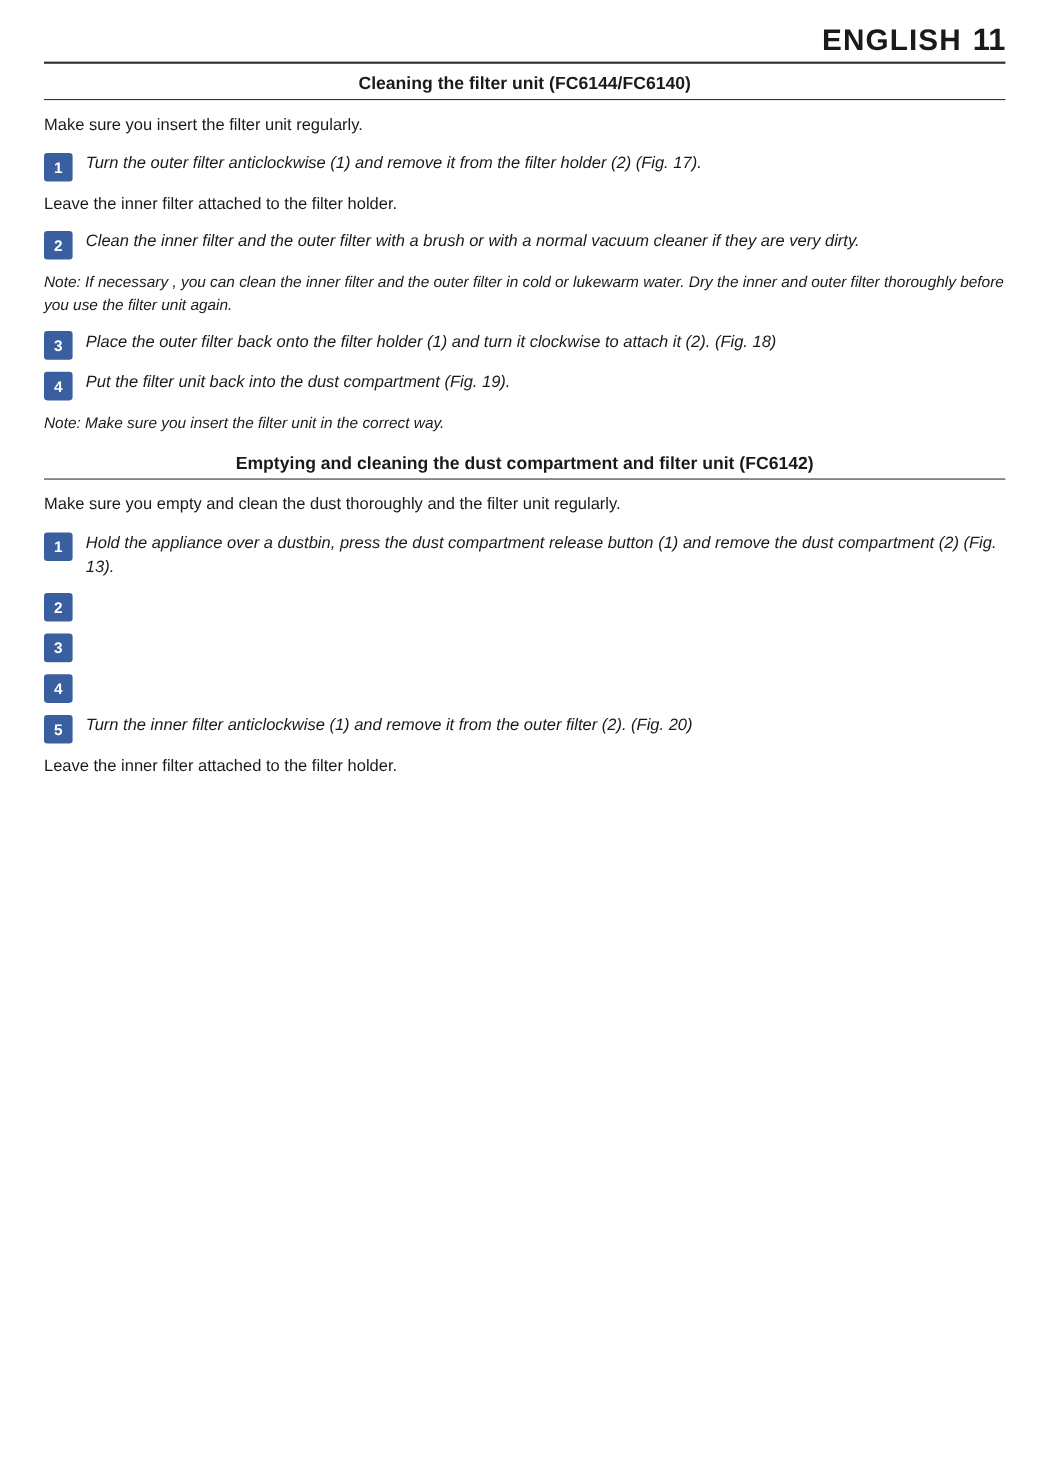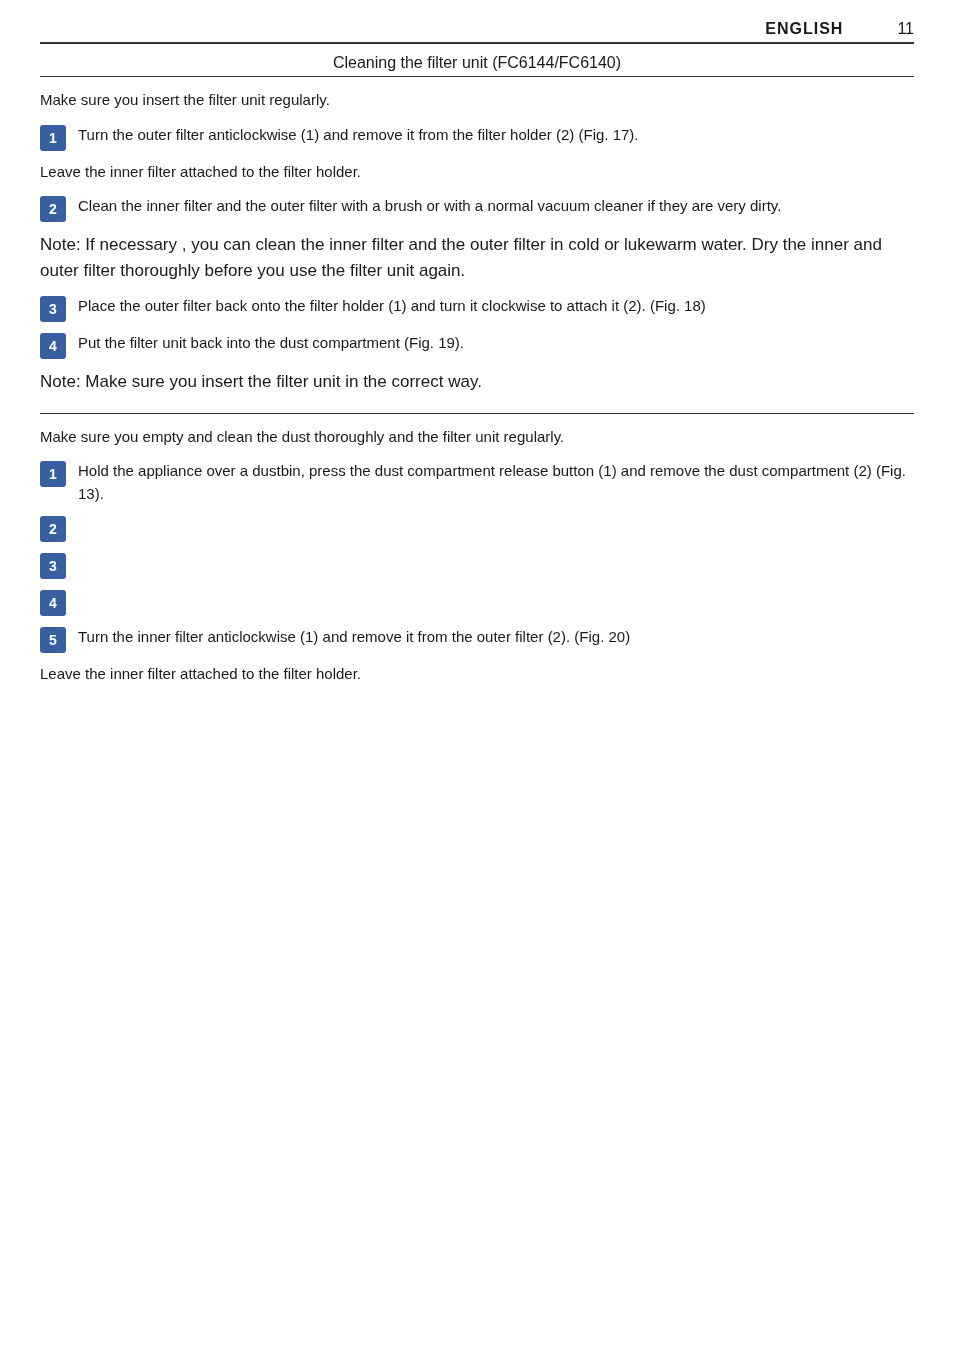--- a/index.html
+++ b/index.html
@@ -21,39 +21,38 @@
     .header-line {
       display: flex;
       justify-content: flex-end;
       align-items: center;
       margin-bottom: 10px;
       border-bottom: 2px solid #333;
       padding-bottom: 4px;
     }
 
     .lang-label {
-      font-size: 16px;
+      font-size: 27px;
       font-weight: bold;
       letter-spacing: 1px;
       margin-right: 10px;
     }
 
     .page-number {
-      font-size: 16px;
-      font-weight: normal;
-      margin-left: 44px;
+      font-size: 28px;
+      font-weight: bold;
     }
 
     .section {
       margin-bottom: 18px;
     }
 
     .section-title {
       font-size: 16px;
-      font-weight: normal;
+      font-weight: bold;
       text-align: center;
       margin-bottom: 4px;
     }
 
     .section-divider {
       border: none;
       border-top: 1.5px solid #333;
       margin-bottom: 12px;
     }
 
@@ -82,24 +81,26 @@
       border-radius: 3px;
       margin-right: 12px;
       margin-top: 1px;
       flex-shrink: 0;
     }
 
     .step-text {
       font-size: 15px;
       line-height: 1.5;
       flex: 1;
+      font-style: italic;
     }
 
     .note-text {
-      font-size: 17px;
+      font-size: 14px;
+      font-style: italic;
       line-height: 1.5;
       margin-bottom: 12px;
       margin-top: 4px;
     }
 
     .sub-intro {
       font-size: 15px;
       line-height: 1.5;
       margin-bottom: 12px;
     }
@@ -139,20 +140,21 @@
 
   <div class="step-row">
     <span class="step-badge">4</span>
     <span class="step-text">Put the filter unit back into the dust compartment (Fig. 19).</span>
   </div>
 
   <p class="note-text">Note: Make sure you insert the filter unit in the correct way.</p>
 </div>
 
 <div class="section">
+  <div class="section-title">Emptying and cleaning the dust compartment and filter unit (FC6142)</div>
   <hr class="section-divider">
   <p class="sub-intro">Make sure you empty and clean the dust thoroughly and the filter unit regularly.</p>
 
   <div class="step-row">
     <span class="step-badge">1</span>
     <span class="step-text">Hold the appliance over a dustbin, press the dust compartment release button (1) and remove the dust compartment (2) (Fig. 13).</span>
   </div>
 
   <div class="step-row">
     <span class="step-badge">2</span>

